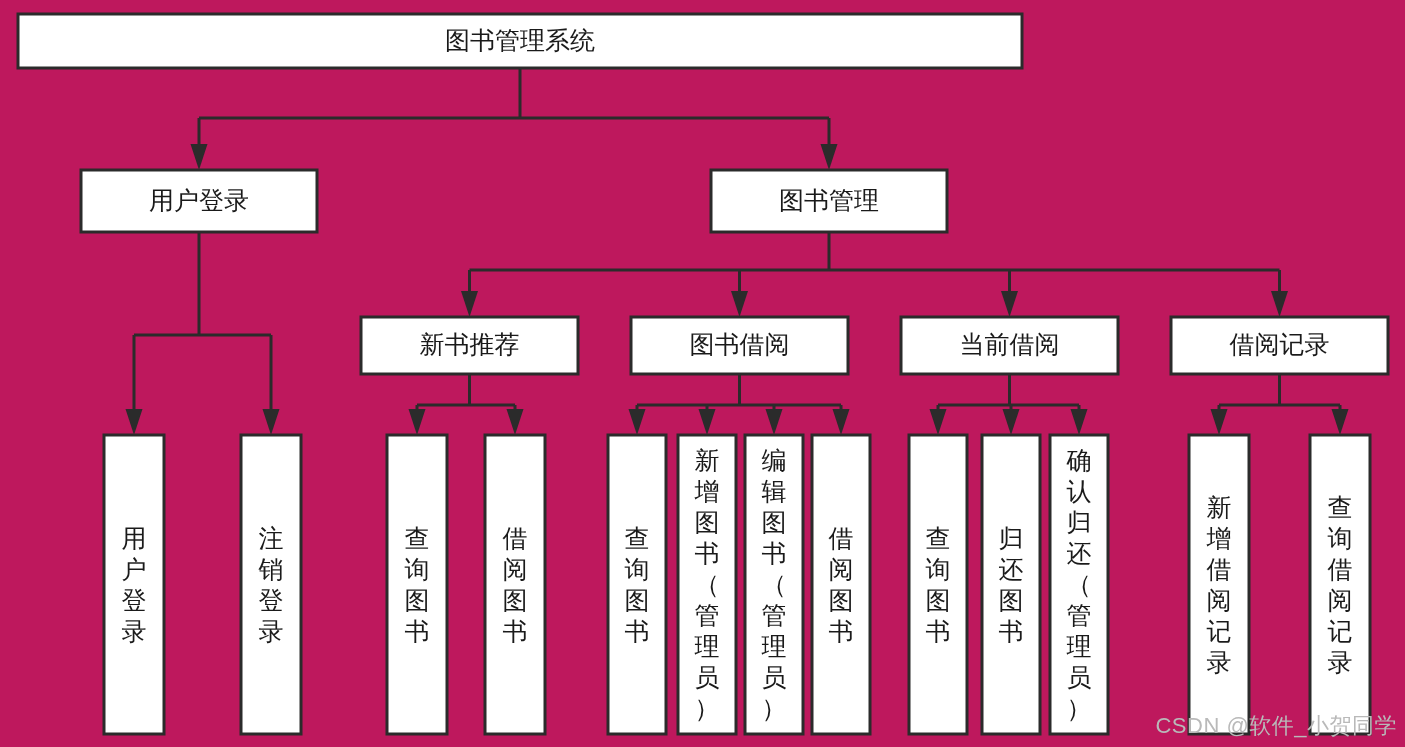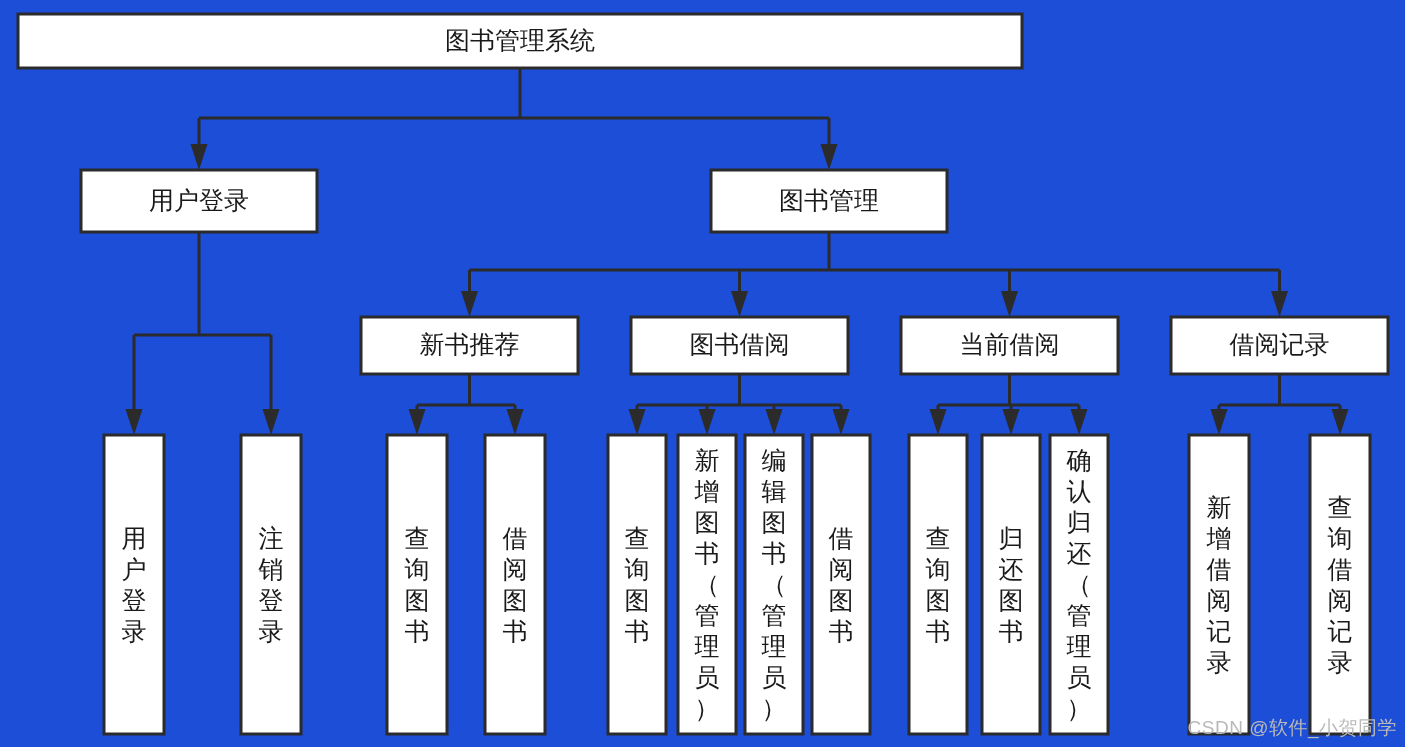--- a/index.html
+++ b/index.html
@@ -11,21 +11,21 @@
   body {
     width: 1405px;
     height: 747px;
     font-family: "Liberation Sans", "DejaVu Sans", sans-serif;
     overflow: hidden;
   }
   #diagram-root {
     position: relative;
     width: 1405px;
     height: 747px;
-    background: #1d4ed8;
+    background: #be185d;
   }
   svg.diagram-canvas {
     position: absolute;
     left: 0;
     top: 0;
     width: 1405px;
     height: 747px;
     display: block;
   }
   .node-box {
@@ -54,21 +54,21 @@
     font-family: "Liberation Sans", "DejaVu Sans", sans-serif;
     font-size: 25px;
     fill: #1a1a1a;
     text-anchor: middle;
   }
   .watermark {
     position: absolute;
     right: 8px;
     bottom: 6px;
     font-family: "Liberation Sans", "DejaVu Sans", sans-serif;
-    font-size: 19px;
+    font-size: 22px;
     color: #b9b9b9;
     letter-spacing: 0.5px;
     white-space: nowrap;
     user-select: none;
   }
 </style>
 </head>
 <body>
 
 <div id="diagram-root">

